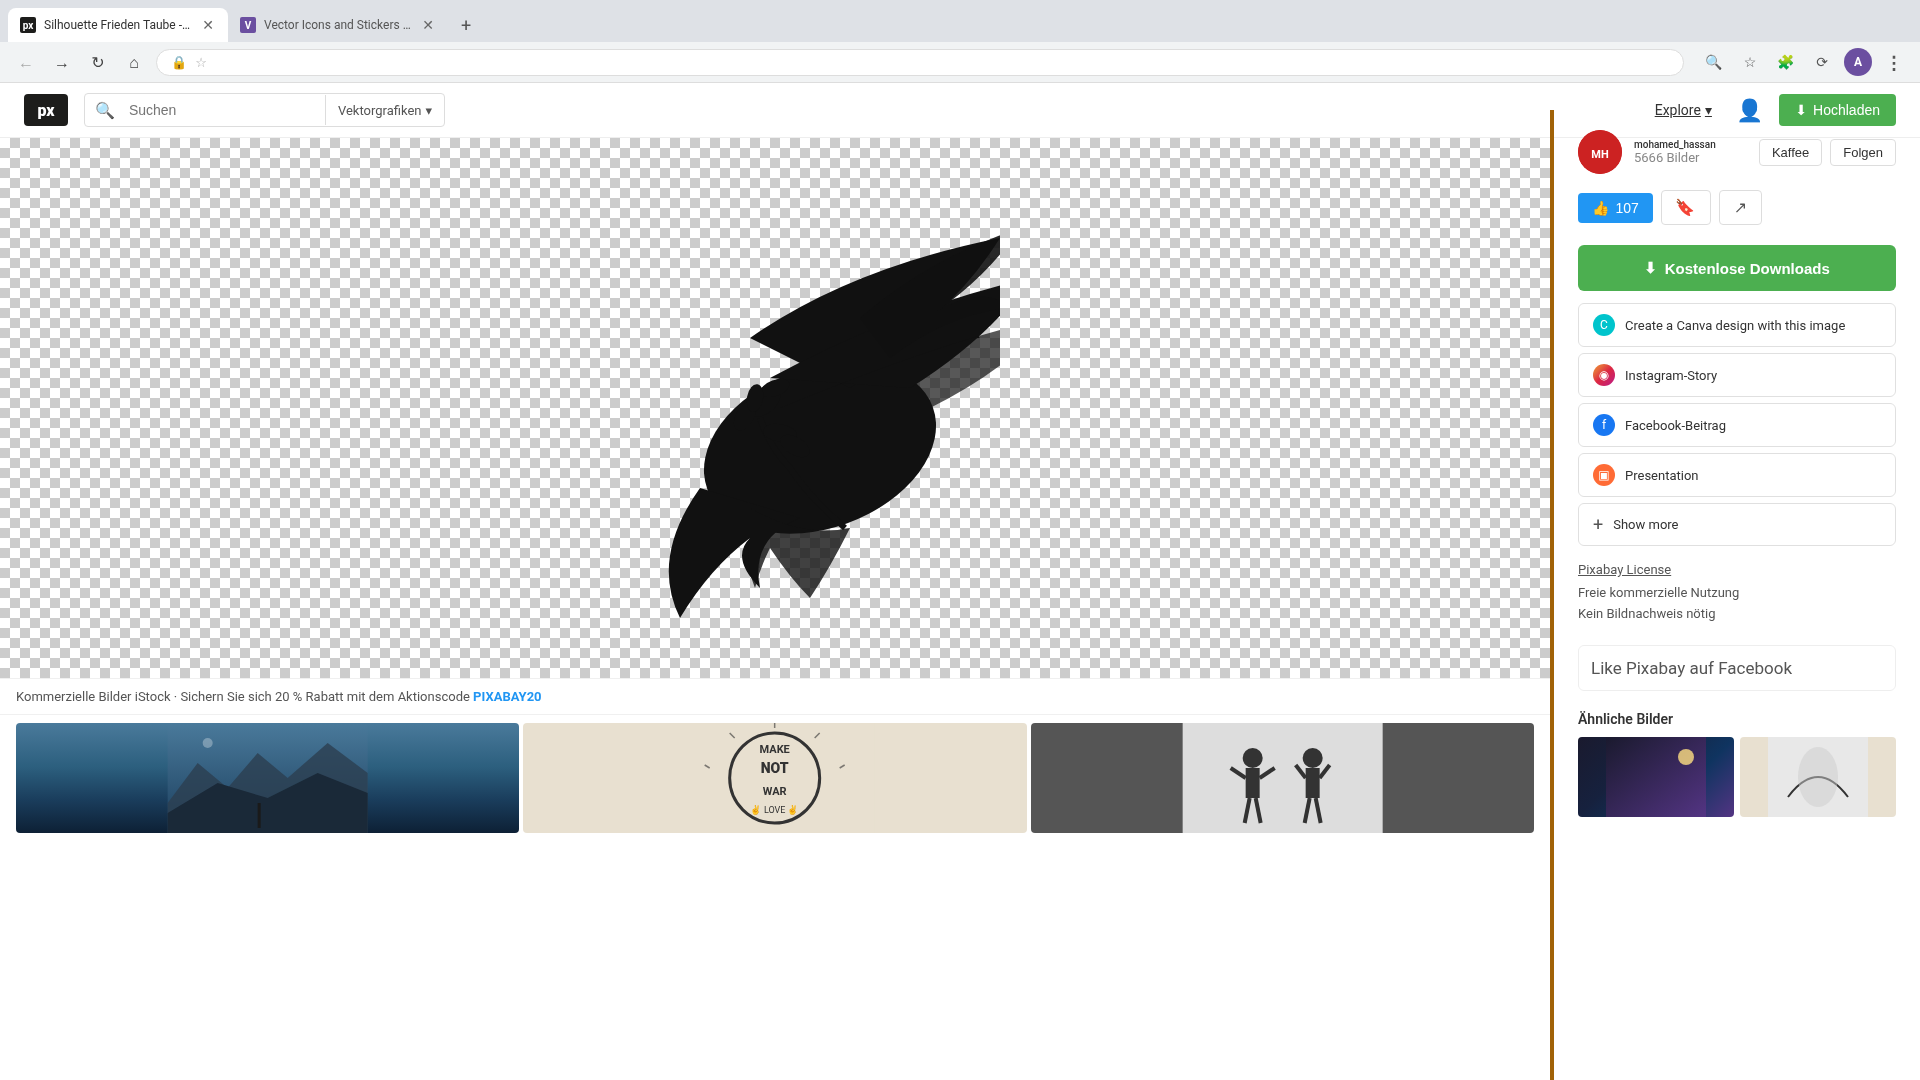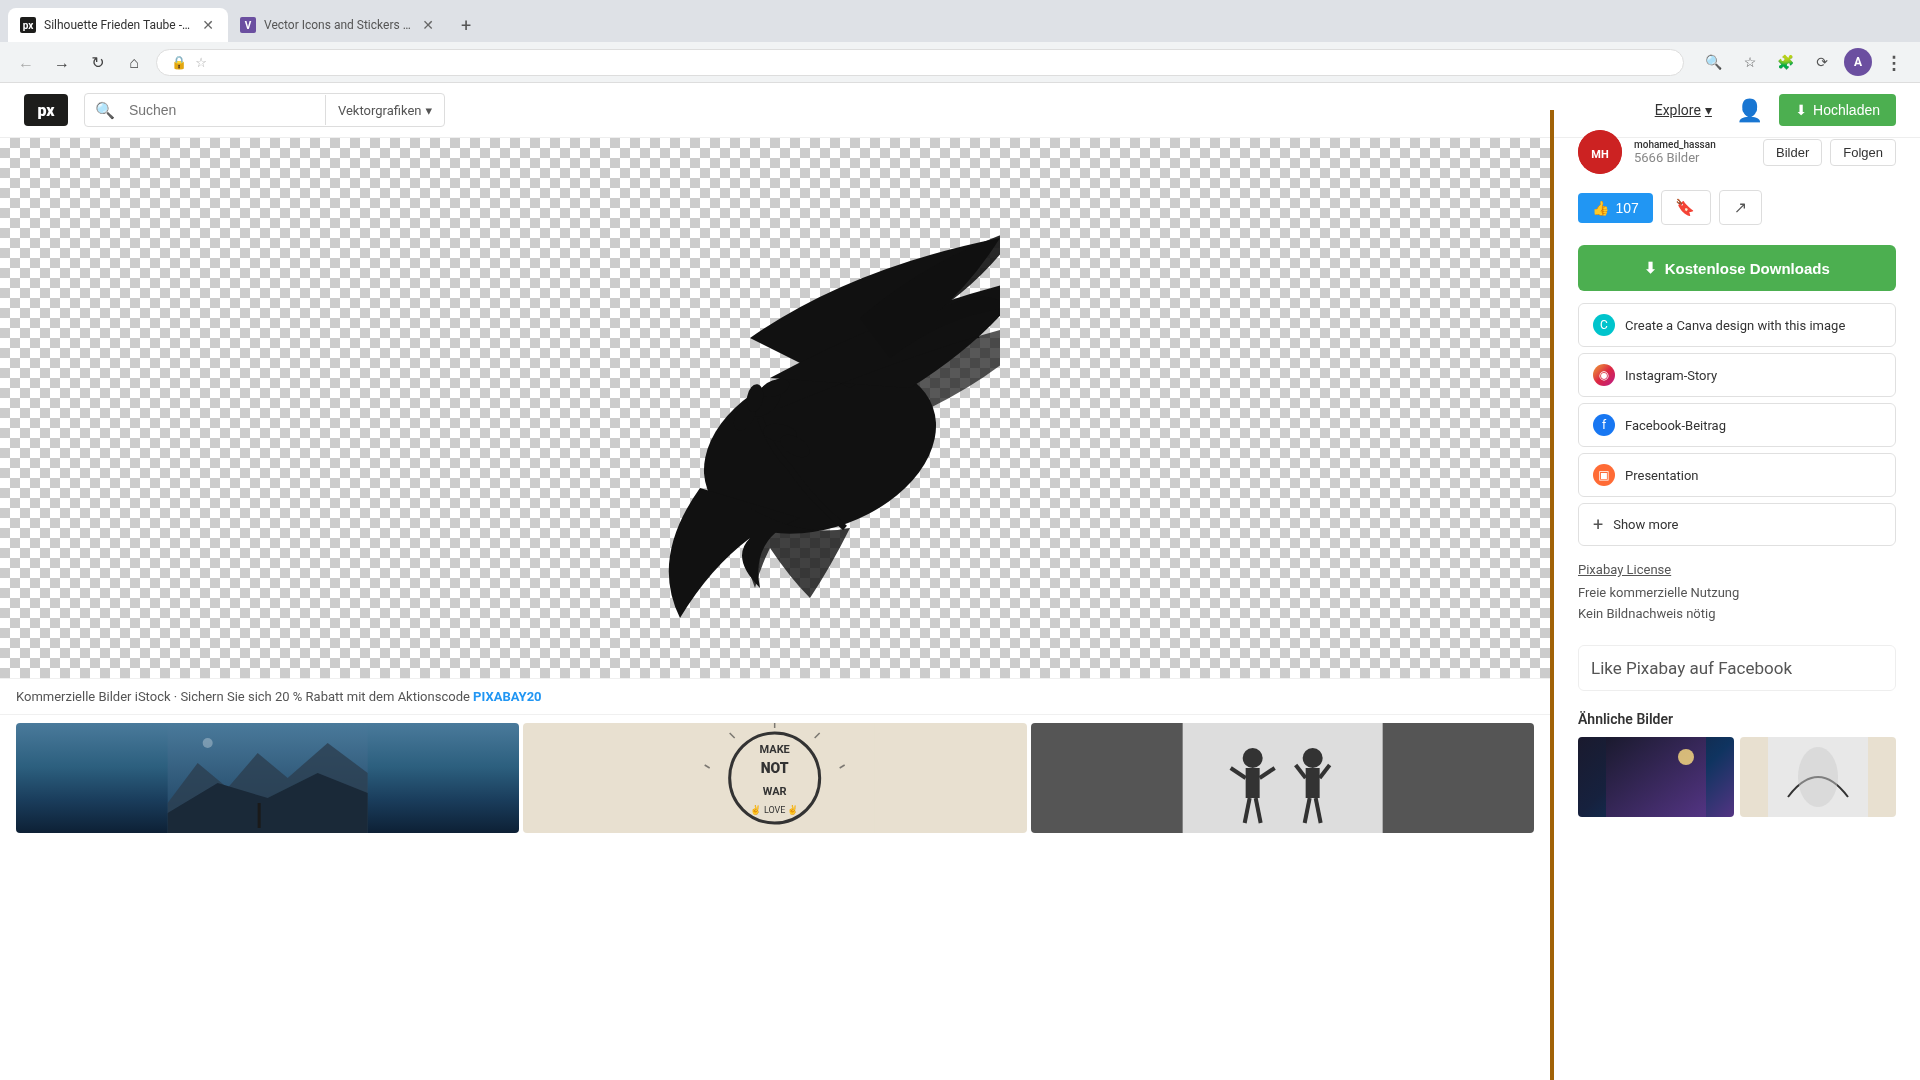--- a/index.html
+++ b/index.html
@@ -283,21 +283,21 @@
         <svg width="44" height="44" viewBox="0 0 44 44" xmlns="http://www.w3.org/2000/svg">
           <circle cx="22" cy="22" r="22" fill="#cc2222"></circle>
           <text x="22" y="28" text-anchor="middle" font-size="11" fill="white" font-weight="bold">MH</text>
         </svg>
       </div>
       <div class="author-info">
         <div class="author-name">mohamed_hassan</div>
         <div class="author-count">5666 Bilder</div>
       </div>
       <div class="author-actions">
-        <button class="btn-kaffee">Bilder</button>
+        <button class="btn-kaffee">Kaffee</button>
         <button class="btn-folgen">Folgen</button>
       </div>
     </div>
 
     <div class="action-row">
       <button class="btn-like">
         <span>👍</span>
         <span>107</span>
       </button>
       <button class="btn-bookmark">

